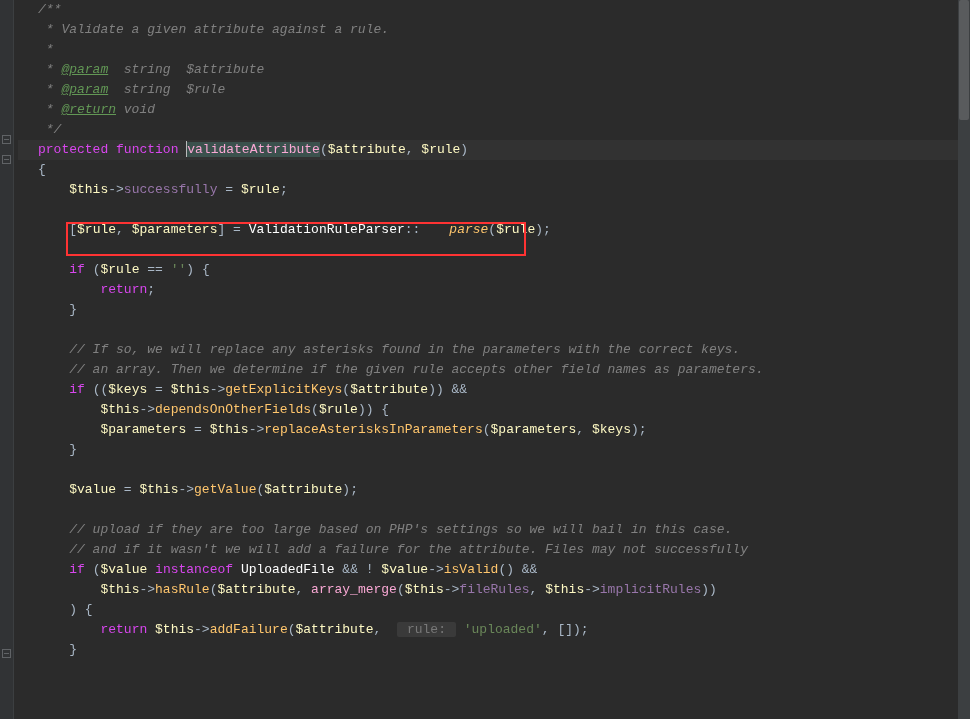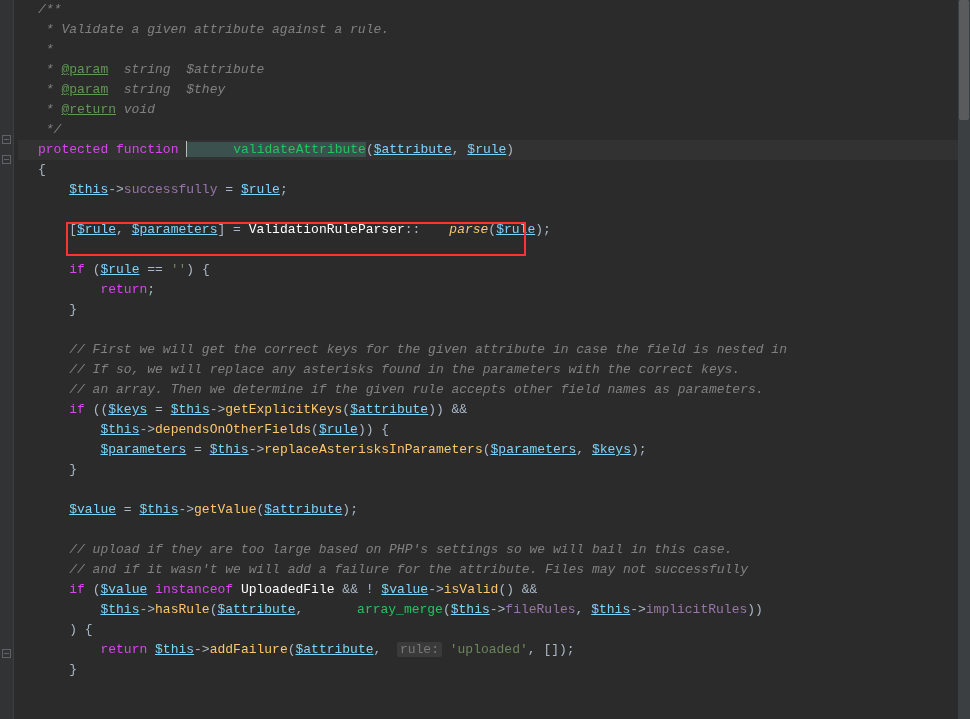--- a/index.html
+++ b/index.html
@@ -67,32 +67,32 @@
   }
   .line {
     height: 20px;
     white-space: pre;
     padding-left: 20px;
   }
   .line.highlighted {
     background: #323232;
   }
   .comment { color: #808080; font-style: italic; }
-  .doc-tag { color: #629755; text-decoration: underline; }
+  .doc-tag { color: #629755; font-style: italic; text-decoration: underline; }
   .keyword { color: #d946ef; }
-  .function-name { color: #22c55e; padding-left: 46px; }
-  .variable { color: #7dd3fc; text-decoration: underline; }
+  .function-name { color: #f9a8d4; }
+  .variable { color: #fef9c3; }
   .string { color: #6a8759; }
   .class-name { color: #ffffff; text-align: center; }
   .method-call { color: #ffc66d; text-align: center; }
   .static-method { color: #ffc66d; font-style: italic; margin-left: 29px; }
   .property { color: #9876aa; }
   .operator { color: #a9b7c6; }
   .bracket { color: #a9b7c6; }
-  .hint { color: #787878; font-style: normal; background: #3a3a3a; padding: 0 3px; border-radius: 2px;}
+  .hint { color: #787878; font-style: normal; background: #3a3a3a; padding: 0 10px; border-radius: 2px;}
   .cursor-line {
     position: relative;
   }
   .caret {
     display: inline-block;
     width: 1px;
     height: 16px;
     background: #bbb;
     vertical-align: middle;
     position: relative;
@@ -133,36 +133,35 @@
     </div>
   </div>
 
   <div class="code-area">
     <div class="red-box" style="top:222px;left:52px;width:460px;height:34px;"></div>
 
     <div class="line"><span class="comment">/**</span></div>
     <div class="line"><span class="comment"> * Validate a given attribute against a rule.</span></div>
     <div class="line"><span class="comment"> *</span></div>
     <div class="line"><span class="comment"> * </span><span class="doc-tag">@param</span><span class="comment">  string  $attribute</span></div>
-    <div class="line"><span class="comment"> * </span><span class="doc-tag">@param</span><span class="comment">  string  $they</span></div>
+    <div class="line"><span class="comment"> * </span><span class="doc-tag">@param</span><span class="comment">  string  $rule</span></div>
     <div class="line"><span class="comment"> * </span><span class="doc-tag">@return</span><span class="comment"> void</span></div>
     <div class="line"><span class="comment"> */</span></div>
 
     <div class="line highlighted cursor-line"><span class="keyword">protected</span> <span class="keyword">function</span> <span class="caret"></span><span class="method-highlight"><span class="function-name">validateAttribute</span></span><span class="bracket">(</span><span class="variable">$attribute</span><span class="operator">, </span><span class="variable">$rule</span><span class="bracket">)</span></div>
 
     <div class="line"><span class="bracket">{</span></div>
     <div class="line">    <span class="variable">$this</span><span class="operator">-&gt;</span><span class="property">successfully</span><span class="operator"> = </span><span class="variable">$rule</span><span class="operator">;</span></div>
     <div class="line"></div>
     <div class="line">    <span class="bracket">[</span><span class="variable">$rule</span><span class="operator">, </span><span class="variable">$parameters</span><span class="bracket">]</span><span class="operator"> = </span><span class="class-name">ValidationRuleParser</span><span class="operator">::</span><span class="static-method">parse</span><span class="bracket">(</span><span class="variable">$rule</span><span class="bracket">)</span><span class="operator">;</span></div>
     <div class="line"></div>
     <div class="line">    <span class="keyword">if</span> <span class="bracket">(</span><span class="variable">$rule</span><span class="operator"> == </span><span class="string">''</span><span class="bracket">)</span> <span class="bracket">{</span></div>
     <div class="line">        <span class="keyword">return</span><span class="operator">;</span></div>
     <div class="line">    <span class="bracket">}</span></div>
     <div class="line"></div>
-    <div class="line">    <span class="comment">// First we will get the correct keys for the given attribute in case the field is nested in</span></div>
     <div class="line">    <span class="comment">// If so, we will replace any asterisks found in the parameters with the correct keys.</span></div>
     <div class="line">    <span class="comment">// an array. Then we determine if the given rule accepts other field names as parameters.</span></div>
     <div class="line">    <span class="keyword">if</span> <span class="bracket">((</span><span class="variable">$keys</span><span class="operator"> = </span><span class="variable">$this</span><span class="operator">-&gt;</span><span class="method-call">getExplicitKeys</span><span class="bracket">(</span><span class="variable">$attribute</span><span class="bracket">))</span><span class="operator"> &amp;&amp;</span></div>
     <div class="line">        <span class="variable">$this</span><span class="operator">-&gt;</span><span class="method-call">dependsOnOtherFields</span><span class="bracket">(</span><span class="variable">$rule</span><span class="bracket">))</span> <span class="bracket">{</span></div>
     <div class="line">        <span class="variable">$parameters</span><span class="operator"> = </span><span class="variable">$this</span><span class="operator">-&gt;</span><span class="method-call">replaceAsterisksInParameters</span><span class="bracket">(</span><span class="variable">$parameters</span><span class="operator">, </span><span class="variable">$keys</span><span class="bracket">)</span><span class="operator">;</span></div>
     <div class="line">    <span class="bracket">}</span></div>
     <div class="line"></div>
     <div class="line">    <span class="variable">$value</span><span class="operator"> = </span><span class="variable">$this</span><span class="operator">-&gt;</span><span class="method-call">getValue</span><span class="bracket">(</span><span class="variable">$attribute</span><span class="bracket">)</span><span class="operator">;</span></div>
     <div class="line"></div>
     <div class="line">    <span class="comment">// upload if they are too large based on PHP's settings so we will bail in this case.</span></div>

